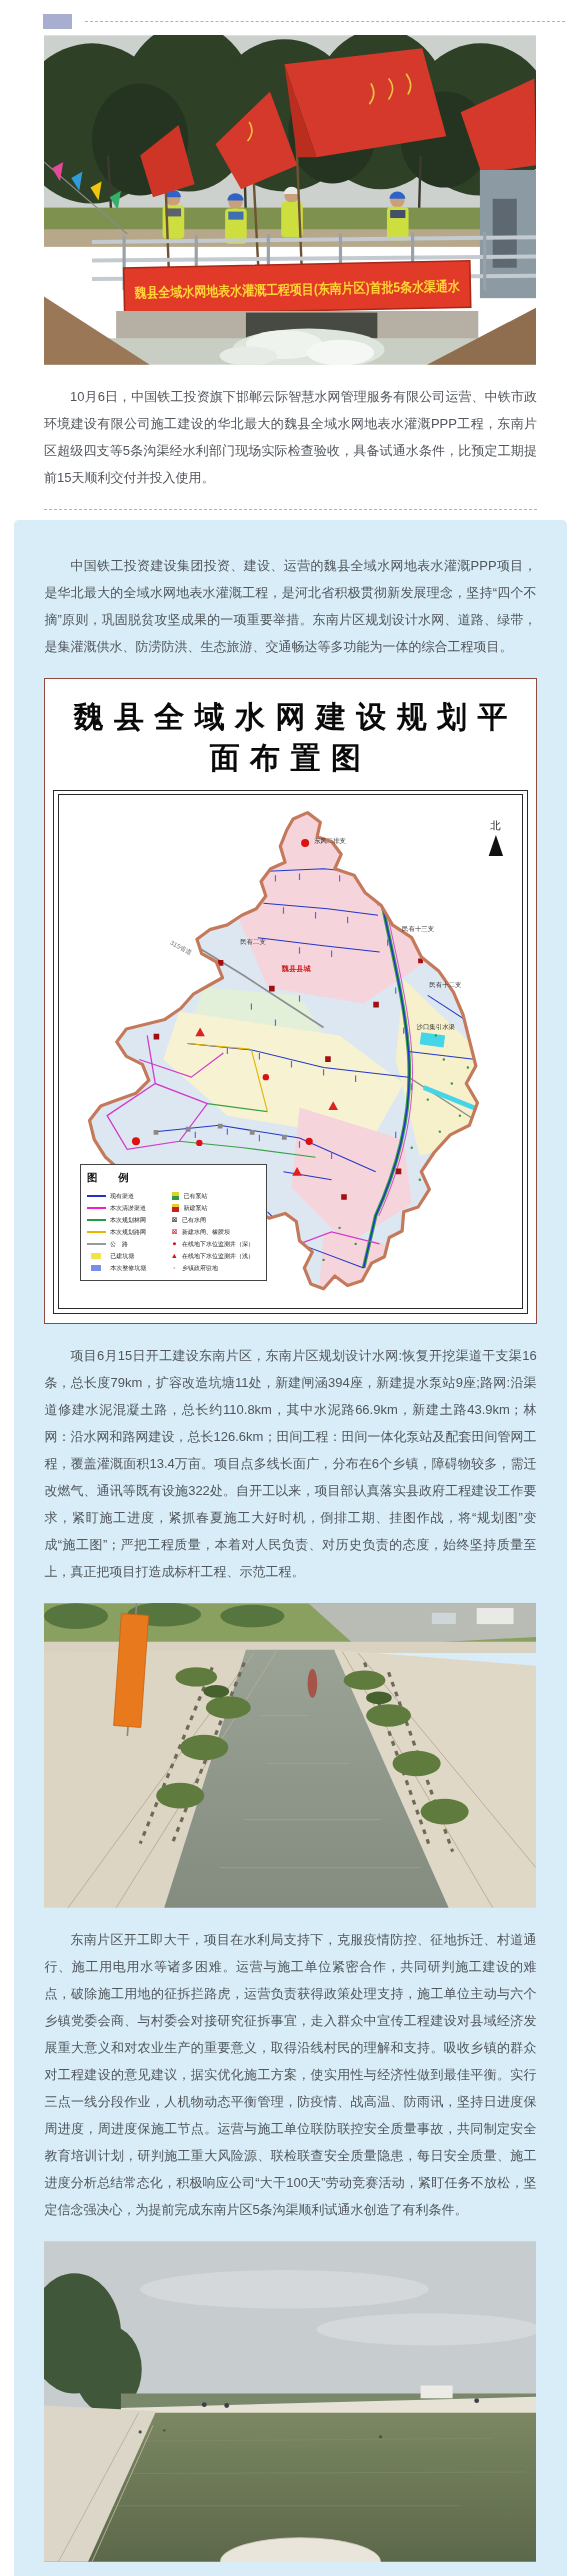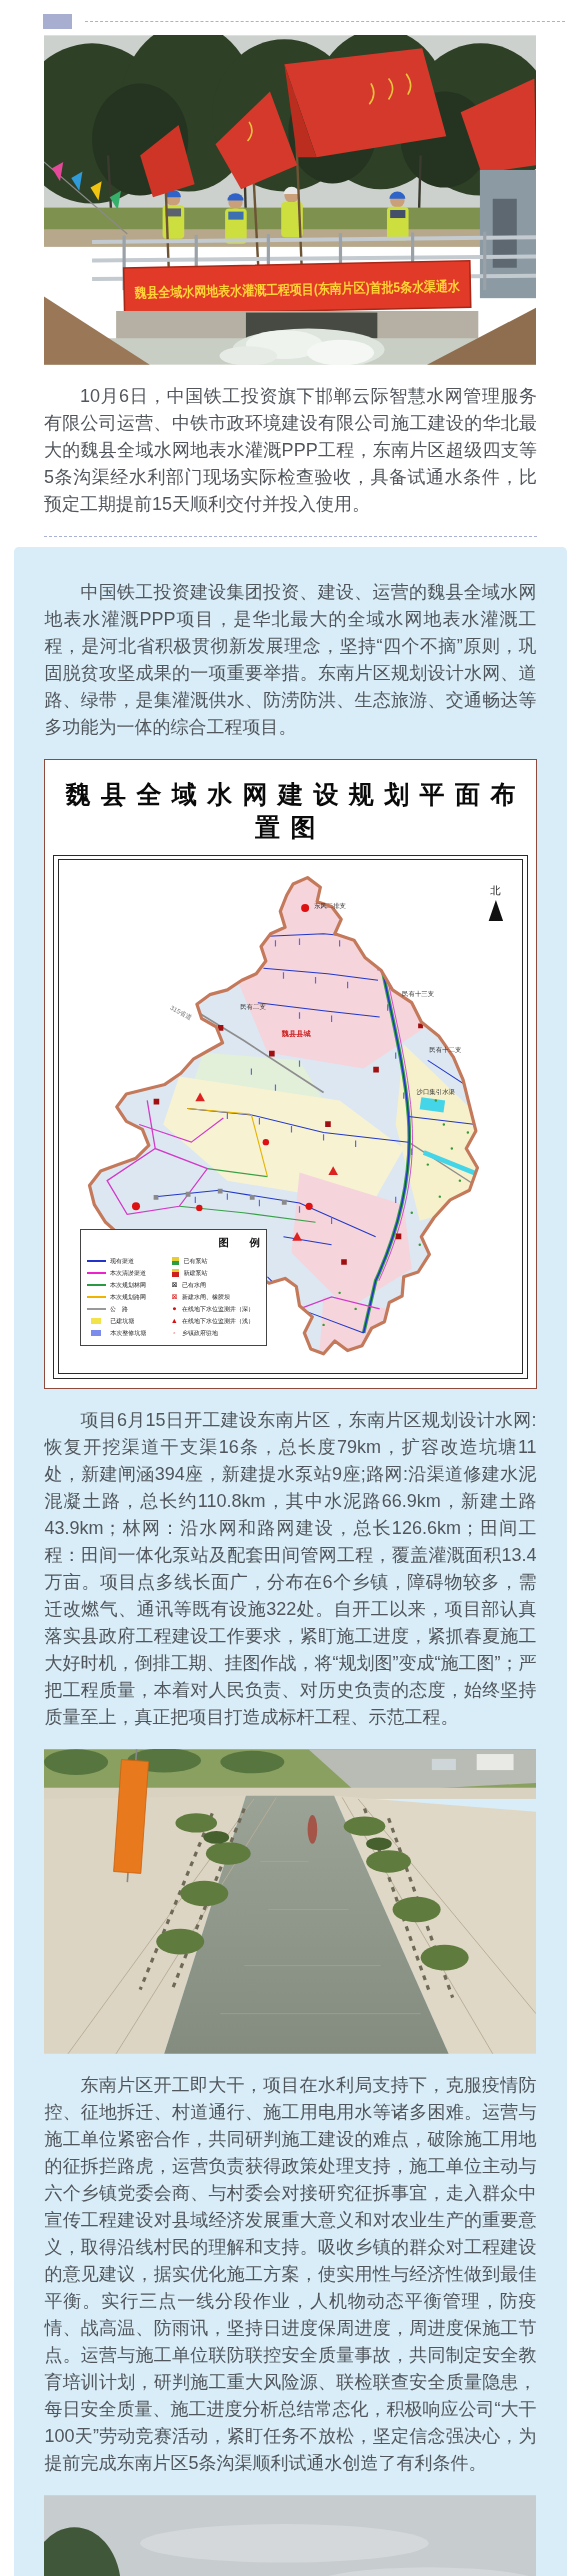--- a/index.html
+++ b/index.html
@@ -5,39 +5,39 @@
   html,body{margin:0;padding:0;background:#ffffff;}
   body{width:581px;font-family:"Liberation Sans","DejaVu Sans",sans-serif;}
   .page{width:581px;position:relative;background:#fff;}
 
   
   .top-rule{position:relative;height:30.5px;}
   .corner-chip{position:absolute;left:43px;top:13.6px;width:29px;height:15.2px;background:#a8aed0;}
   .dash-line{position:absolute;left:85px;right:16px;top:21px;border-top:1.6px dashed #a9b2d6;}
 
   .content{padding:0 44px;}
-  .para{font-size:18px;line-height:27px;color:#51565c;text-align:justify;text-indent:2em;margin:18px 0;}
+  .para{font-size:13px;line-height:27px;color:#51565c;text-align:justify;text-indent:2em;margin:18px 0;}
   .divider{border-top:0.8px dashed #a9b2d6;margin:11.2px 44px 9.6px;}
 
   figure.photo{margin:4.8px 0 11.2px;width:492px;}
   figure.photo svg{display:block;}
 
   
   .panel{margin:8px 14.4px 8px;padding:14.4px 30px 17.6px;border-radius:4.8px;background:#d8edf7;}
 
   
   .map-card{background:#fff;border:0.8px solid #8f4a3c;padding:13px 8px 9.6px;margin:8px 0 11.2px;}
-  .map-title{margin:4.8px 0 11.2px;text-align:center;font-size:25px;font-weight:bold;color:#0a0a0a;letter-spacing:10.4px;text-indent:10.4px;}
+  .map-title{margin:4.8px 0 11.2px;text-align:center;font-size:30px;font-weight:bold;color:#0a0a0a;letter-spacing:10.4px;text-indent:10.4px;}
   .map-frame{border:0.8px solid #2a2a2a;padding:3.2px;}
   .map-inner{border:1.6px solid #2a2a2a;position:relative;height:513px;overflow:hidden;}
   .map-inner svg{display:block;}
 
   
   .legend{position:absolute;left:21px;bottom:27px;width:173px;background:#fff;border:0.8px solid #444;padding:4.8px 6.4px 6.4px;}
-  .legend-title{text-align:right;font-size:10.4px;font-weight:bold;color:#111;margin:1.6px 0 4.8px;}
+  .legend-title{text-align:left;font-size:10.4px;font-weight:bold;color:#111;margin:1.6px 0 4.8px;}
   .legend-body{display:flex;gap:6.4px;}
   .lcol,.rcol{display:flex;flex-direction:column;}
   .lcol{width:46%;}
   .rcol{width:54%;}
   .lrow{display:flex;align-items:center;height:12px;}
   .ltxt{font-size:6px;color:#222;white-space:nowrap;overflow:hidden;}
   .sw{display:inline-block;margin-right:4px;flex:none;}
   .sw.line{width:19px;height:2.4px;}
   .sw.rect{width:10.4px;height:6.4px;margin-left:4px;margin-right:8.8px;}
   .ico{display:inline-block;width:6.4px;height:7.2px;margin:0 4.8px 0 2.4px;flex:none;}

